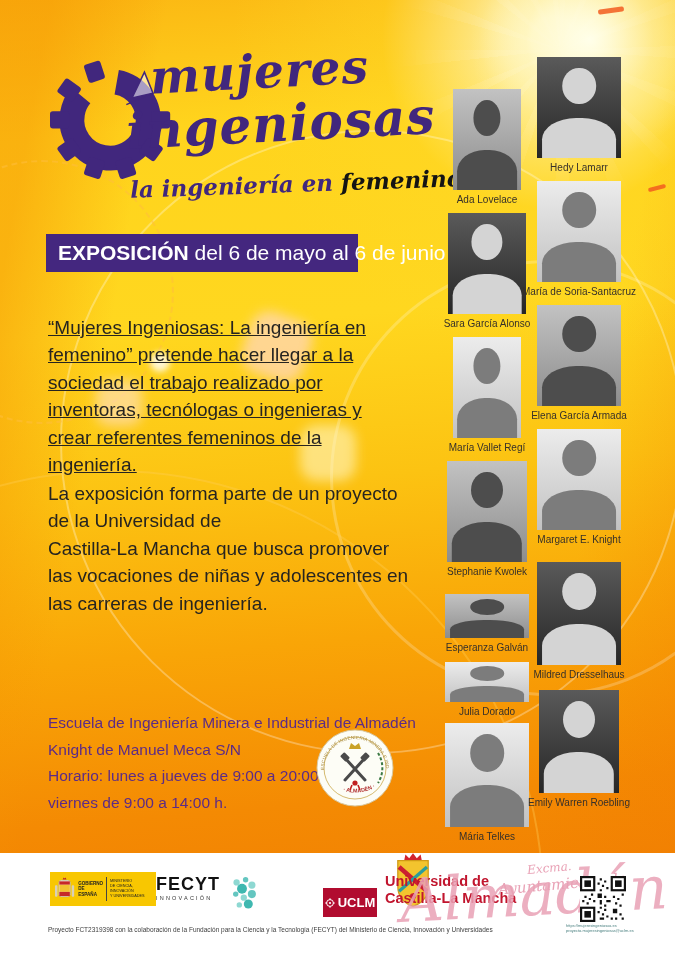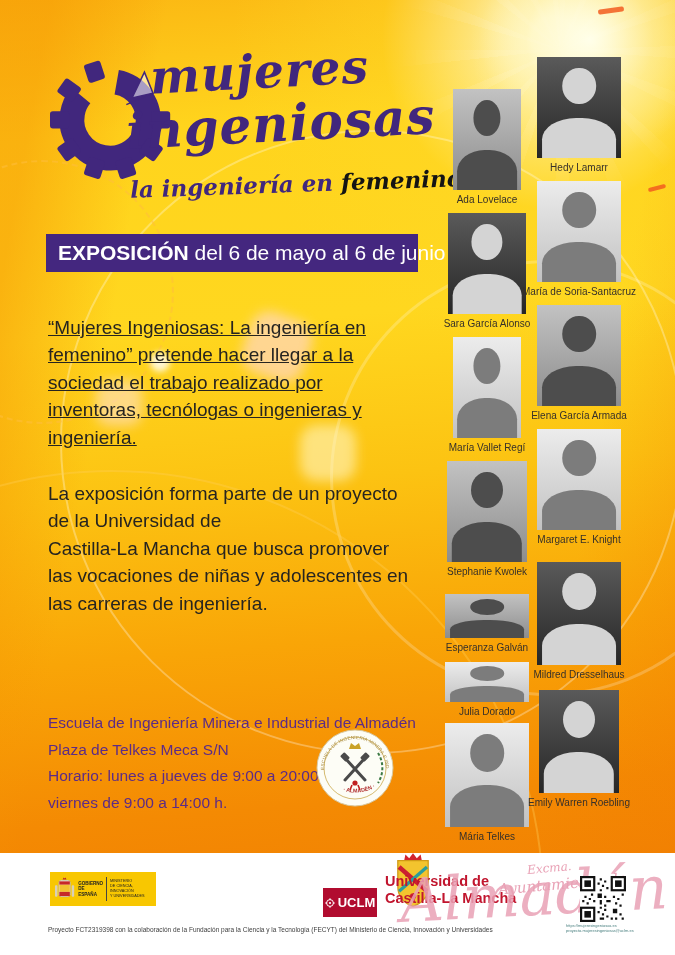--- a/index.html
+++ b/index.html
@@ -36,21 +36,21 @@
   .hdr{position:absolute;z-index:2;}
   #gear{left:50px;top:44px;}
   .t-word{position:absolute;z-index:2;font-family:"DejaVu Serif",serif;font-style:italic;font-weight:bold;color:#41277d;letter-spacing:1px;transform:rotate(-3deg);}
   #word1{left:150px;top:44px;font-size:47px;}
   #word2{left:126px;top:94px;font-size:50px;}
   #tagline{position:absolute;z-index:2;left:130px;top:170px;font-family:"DejaVu Serif",serif;font-style:italic;font-weight:bold;font-size:23px;transform:rotate(-2deg);}
   #tagline .lead{color:#41277d;}
   #tagline .accent{color:#141414;}
 
   
-  .banner{position:absolute;z-index:2;left:46px;top:234px;width:372px;height:38px;background:#44277f;color:#fff;
+  .banner{position:absolute;z-index:2;left:46px;top:234px;width:312px;height:38px;background:#44277f;color:#fff;
     font-size:21px;line-height:38px;padding-left:12px;box-sizing:border-box;white-space:nowrap;}
   .banner b{font-weight:bold;}
 
   
   .copy{position:absolute;z-index:2;left:48px;color:#262420;font-size:19px;line-height:27.4px;}
   #intro{top:314px;text-decoration:underline;}
   #project{top:480px;}
   #curators{top:624px;}
   .ln{display:block;white-space:nowrap;}
 
@@ -133,33 +133,34 @@
   <div class="t-word" id="word2">ingeniosas</div>
   <div id="tagline"><span class="lead">la ingeniería en </span><span class="accent">femenino</span></div>
 
   <div class="banner"><b>EXPOSICIÓN</b><span> del 6 de mayo al 6 de junio</span></div>
 
   <div class="copy" id="intro">
     <span class="ln">“Mujeres Ingeniosas: La ingeniería en</span>
     <span class="ln">femenino” pretende hacer llegar a la</span>
     <span class="ln">sociedad el trabajo realizado por</span>
     <span class="ln">inventoras, tecnólogas o ingenieras y</span>
+    <span class="ln">crear referentes femeninos de la</span>
     <span class="ln">ingeniería.</span>
   </div>
   <div class="copy" id="project">
     <span class="ln">La exposición forma parte de un proyecto</span>
     <span class="ln">de la Universidad de</span>
     <span class="ln">Castilla-La Mancha que busca promover</span>
     <span class="ln">las vocaciones de niñas y adolescentes en</span>
     <span class="ln">las carreras de ingeniería.</span>
   </div>
 
   <div class="venue">
     <span class="ln">Escuela de Ingeniería Minera e Industrial de Almadén</span>
-    <span class="ln">Plaza de Telkes Meca S/N</span>
+    <span class="ln">Knight de Manuel Meca S/N</span>
     <span class="ln">Horario: lunes a jueves de 9:00 a 20:00 h.</span>
     <span class="ln">viernes de 9:00 a 14:00 h.</span>
   </div>
 
   <svg id="seal" width="78" height="78" viewBox="0 0 78 78">
     <circle cx="39" cy="39" r="38" fill="#fdfdf6" stroke="#d8c9a2" stroke-width="1"></circle>
     <circle cx="39" cy="39" r="31" fill="none" stroke="#c9a84c" stroke-width=".8"></circle>
     <defs>
         <path id="sealtop" d="M8 41 A 31 31 0 1 1 70 41"></path>
         <path id="sealbot" d="M13 55 Q 39 72 65 55"></path>
@@ -253,20 +254,37 @@
         <div>DE ESPAÑA</div>
       </div>
       <div class="sep"></div>
       <div class="gmin">
         <div>MINISTERIO</div>
         <div>DE CIENCIA, INNOVACIÓN</div>
         <div>Y UNIVERSIDADES</div>
       </div>
     </div>
 
+    <div class="fitem" id="fecyt">
+      <div>
+        <div class="fname">FECYT</div>
+        <div class="fsub">INNOVACIÓN</div>
+      </div>
+      <svg width="36" height="40" viewBox="0 0 40 44">
+        <circle cx="14" cy="8" r="3.5" fill="#8ed8d2"></circle>
+        <circle cx="24" cy="5" r="3" fill="#64c6c0"></circle>
+        <circle cx="31" cy="11" r="4" fill="#8ed8d2"></circle>
+        <circle cx="20" cy="15" r="5.5" fill="#3fb8b0"></circle>
+        <circle cx="31" cy="21" r="4.5" fill="#64c6c0"></circle>
+        <circle cx="22" cy="25" r="3.5" fill="#8ed8d2"></circle>
+        <circle cx="13" cy="21" r="3" fill="#64c6c0"></circle>
+        <circle cx="27" cy="32" r="5" fill="#3fb8b0"></circle>
+        <circle cx="17" cy="33" r="3" fill="#8ed8d2"></circle>
+      </svg>
+    </div>
 
     <div class="fitem" id="uclmbox">
       <svg width="10" height="10" viewBox="0 0 10 10">
         <circle cx="5" cy="5" r="3.4" fill="none" stroke="#fff" stroke-width="1"></circle>
         <circle cx="5" cy="5" r="1.1" fill="#fff"></circle>
         <path d="M5 0.2 V2 M5 8 V9.8 M0.2 5 H2 M8 5 H9.8" stroke="#fff" stroke-width="1"></path>
       </svg>
       <span>UCLM</span>
     </div>
 

